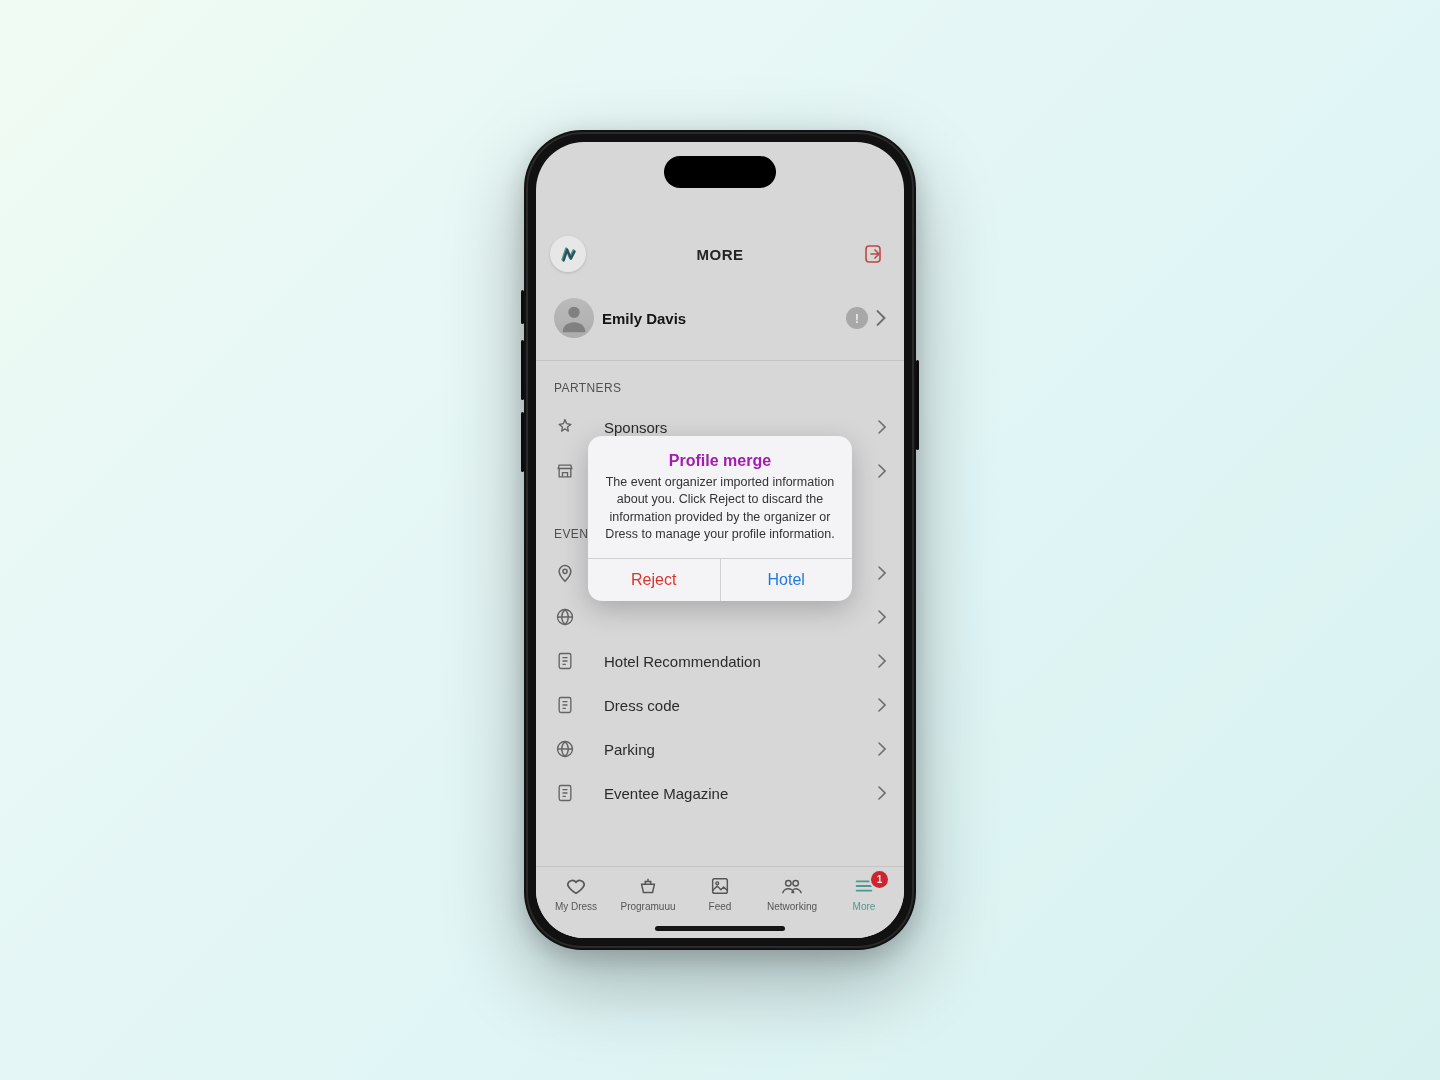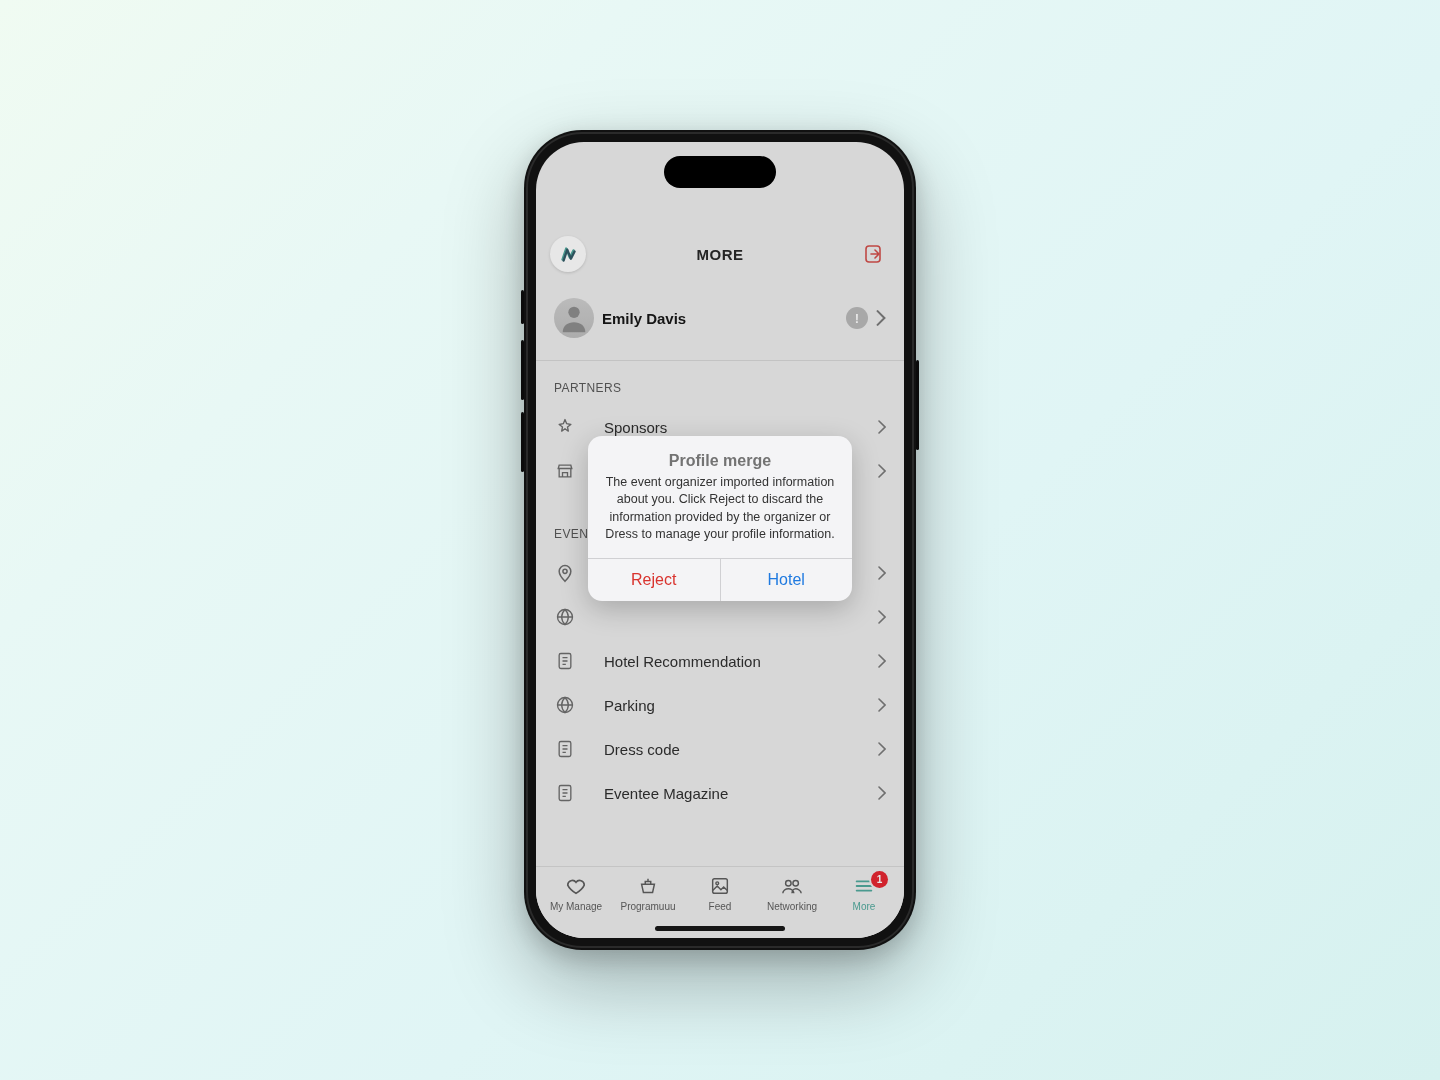--- a/index.html
+++ b/index.html
@@ -205,21 +205,21 @@
   .alert {
     width: 264px;
     background:#f4f4f6;
     border-radius:14px;
     overflow:hidden;
     box-shadow: 0 8px 28px rgba(0,0,0,0.22);
     position:relative;
     top:-22px;
   }
   .alert-body { padding:16px 14px 14px 14px; text-align:center; }
-  .alert-title { font-weight:700; font-size:16px; color:#737373; margin-bottom:4px; }
+  .alert-title { font-weight:700; font-size:16px; color:#a21caf; margin-bottom:4px; }
   .alert-msg { font-size:12.5px; line-height:1.4; color:#333; }
   .alert-actions { display:flex; border-top:1px solid #d0d0d3; }
   .alert-btn {
     flex:1; text-align:center; padding:12px 0;
     font-size:16px;
   }
   .alert-btn.reject { color:#d9332e; border-right:1px solid #d0d0d3; }
   .alert-btn.manage { color:#1f7ae0; }
 
 </style>
@@ -337,38 +337,38 @@
             </span>
             <span class="label">Hotel Recommendation</span>
             <svg class="chevron" width="8" height="14" viewBox="0 0 8 14">
                 <path d="M1 1l6 6-6 6" fill="none" stroke="#777" stroke-width="1.6" stroke-linecap="round"></path>
               </svg>
           </div>
 
           <div class="row">
             <span class="icon">
               <svg width="20" height="20" viewBox="0 0 24 24" fill="none" stroke="#6a6a6a" stroke-width="1.6">
+                  <rect x="5" y="3" width="14" height="18" rx="2"></rect>
+                  <path d="M9 8h6M9 12h6M9 16h4"></path>
+                </svg>
+            </span>
+            <span class="label">Dress code</span>
+            <svg class="chevron" width="8" height="14" viewBox="0 0 8 14">
+                <path d="M1 1l6 6-6 6" fill="none" stroke="#777" stroke-width="1.6" stroke-linecap="round"></path>
+              </svg>
+          </div>
+
+          <div class="row">
+            <span class="icon">
+              <svg width="20" height="20" viewBox="0 0 24 24" fill="none" stroke="#6a6a6a" stroke-width="1.6">
                   <circle cx="12" cy="12" r="9"></circle>
                   <path d="M3 12h18M12 3c2.5 2.5 4 5.5 4 9s-1.5 6.5-4 9c-2.5-2.5-4-5.5-4-9s1.5-6.5 4-9z"></path>
                 </svg>
             </span>
             <span class="label">Parking</span>
-            <svg class="chevron" width="8" height="14" viewBox="0 0 8 14">
-                <path d="M1 1l6 6-6 6" fill="none" stroke="#777" stroke-width="1.6" stroke-linecap="round"></path>
-              </svg>
-          </div>
-
-          <div class="row">
-            <span class="icon">
-              <svg width="20" height="20" viewBox="0 0 24 24" fill="none" stroke="#6a6a6a" stroke-width="1.6">
-                  <rect x="5" y="3" width="14" height="18" rx="2"></rect>
-                  <path d="M9 8h6M9 12h6M9 16h4"></path>
-                </svg>
-            </span>
-            <span class="label">Dress code</span>
             <svg class="chevron" width="8" height="14" viewBox="0 0 8 14">
                 <path d="M1 1l6 6-6 6" fill="none" stroke="#777" stroke-width="1.6" stroke-linecap="round"></path>
               </svg>
           </div>
 
           <div class="row">
             <span class="icon">
               <svg width="20" height="20" viewBox="0 0 24 24" fill="none" stroke="#6a6a6a" stroke-width="1.6">
                   <rect x="5" y="3" width="14" height="18" rx="2"></rect>
                   <path d="M9 8h6M9 12h6M9 16h4"></path>
@@ -380,21 +380,21 @@
               </svg>
           </div>
 
         </div>
 
         <div class="tabbar">
           <div class="tab">
             <svg viewBox="0 0 24 24" fill="none" stroke="#5b5b5b" stroke-width="1.8">
                 <path d="M12 20s-7-4.5-9-9a5 5 0 019-3 5 5 0 019 3c-2 4.5-9 9-9 9z"></path>
               </svg>
-            <span class="lbl">My Manage</span>
+            <span class="lbl">My Dress</span>
           </div>
           <div class="tab">
             <svg viewBox="0 0 24 24" fill="none" stroke="#5b5b5b" stroke-width="1.6">
                 <path d="M5 10h14l-2 9H7zM9 10V7h6v3M12 4v3"></path>
               </svg>
             <span class="lbl">Programuuu</span>
           </div>
           <div class="tab">
             <svg viewBox="0 0 24 24" fill="none" stroke="#5b5b5b" stroke-width="1.6">
                 <rect x="4" y="4" width="16" height="16" rx="2"></rect>

